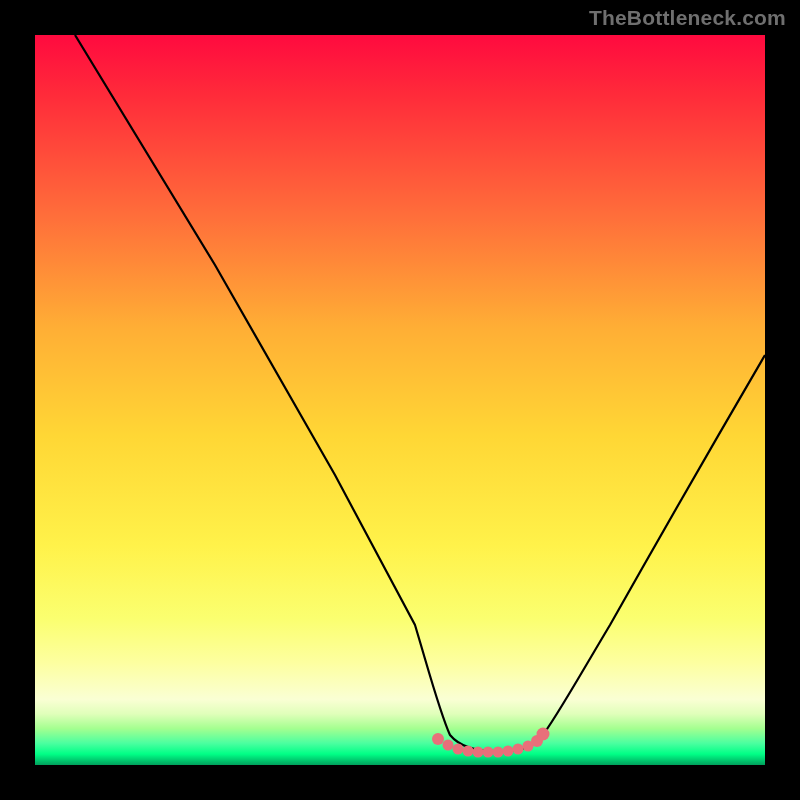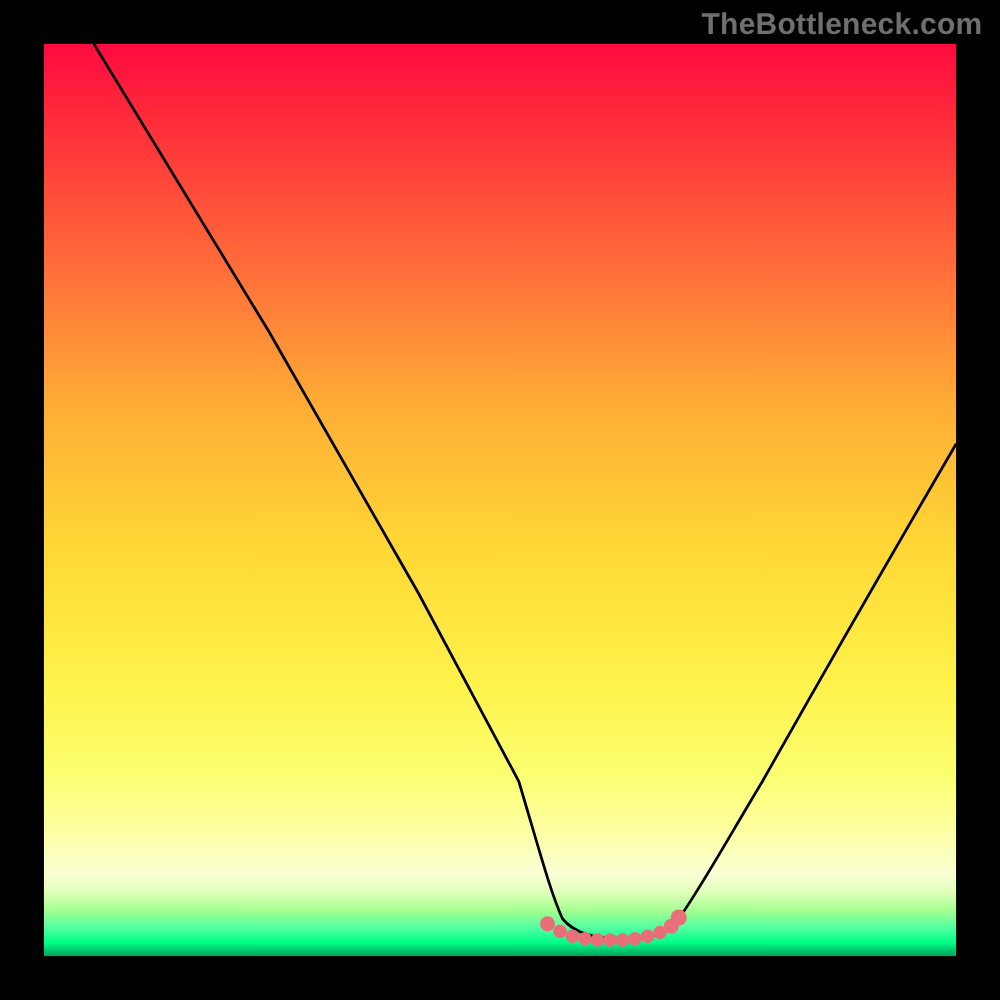--- a/index.html
+++ b/index.html
@@ -50,21 +50,21 @@
     position: absolute;
     inset: 0;
     width: 100%;
     height: 100%;
   }
   .watermark {
     position: absolute;
     top: 6px;
     right: 14px;
     font-family: Arial, Helvetica, sans-serif;
-    font-size: 24px;
+    font-size: 21px;
     font-weight: 600;
     color: #6f6f6f;
     letter-spacing: 0.2px;
   }
 </style>
 </head>
 <body>
 
 <div class="frame">
   <div class="plot">

